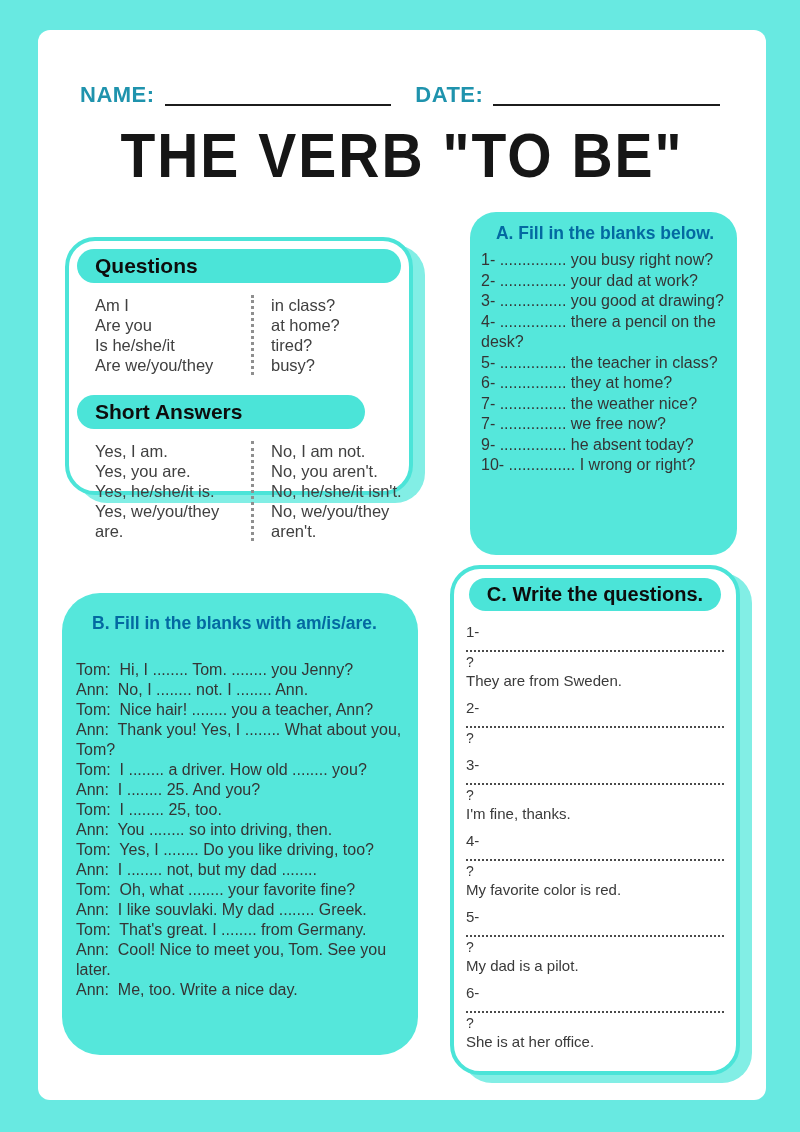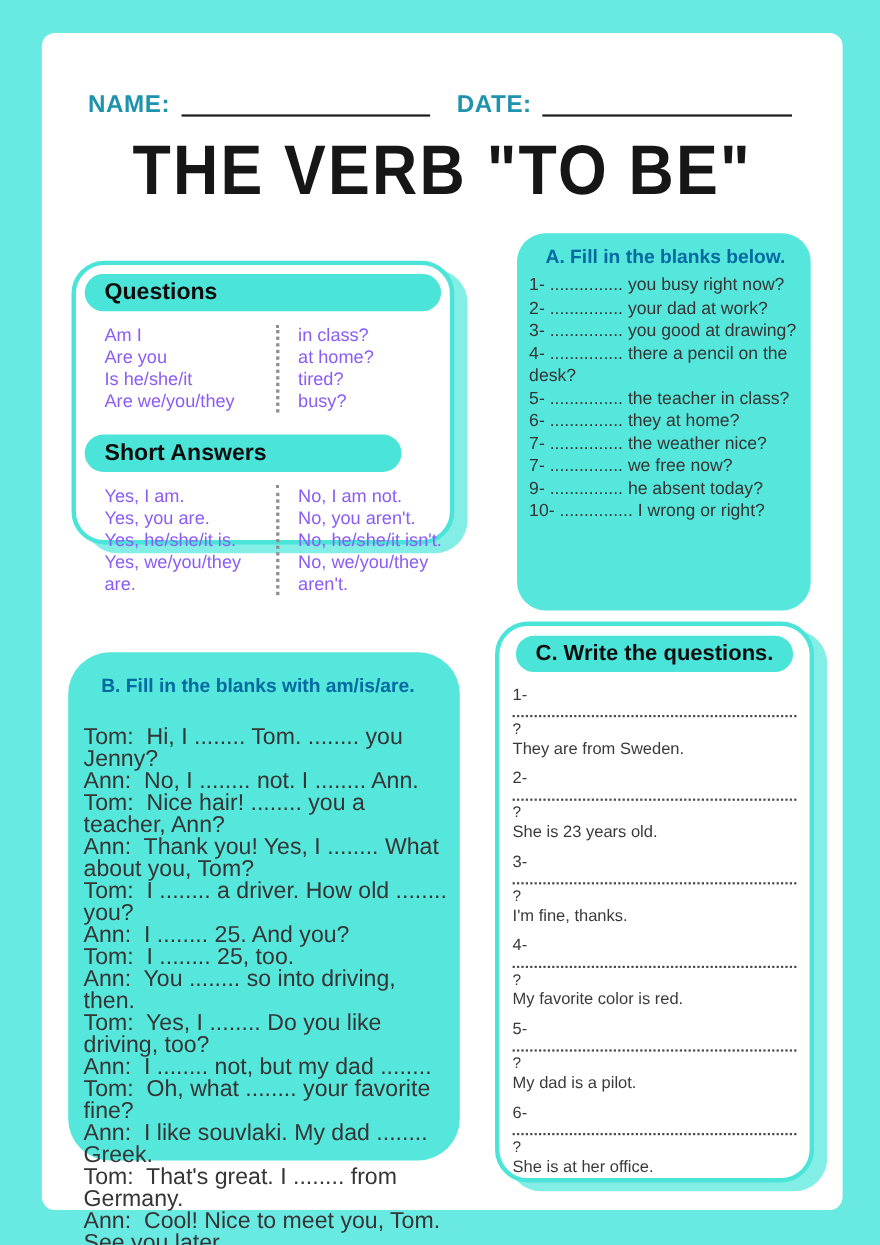--- a/index.html
+++ b/index.html
@@ -78,21 +78,21 @@
     width: 348px; height: 258px;
     border-radius: 30px;
   }
   .ref-box .pill.q { margin: 8px 8px 0 8px; }
   .ref-box .pill.s { margin: 4px 44px 0 8px; }
   .cols {
     display: flex;
     padding: 12px 0 8px 26px;
     font-size: 16.5px;
     line-height: 20px;
-    color: #8b5cf6;
+    color: #404040;
   }
   .col-left { width: 156px; }
   .col-div { border-left: 3px dotted #8f8f8f; }
   .col-right { padding-left: 17px; flex: 1; }
   .cols.q-rows { padding-bottom: 16px; }
   
   .box-a {
     left: 432px; top: 182px;
     width: 267px; height: 343px;
     border-radius: 26px;
@@ -116,21 +116,21 @@
     width: 356px; height: 462px;
     border-radius: 38px;
     padding: 20px 8px 0 14px;
   }
   .box-b .box-heading {
     text-align: left;
     padding-left: 16px;
   }
   .b-lines { margin-top: 26px; }
   .b-line {
-    font-size: 21px;
+    font-size: 16px;
     line-height: 20px;
     color: #353535;
     white-space: pre-wrap;
   }
   
   .box-c {
     left: 412px; top: 535px;
     width: 290px; height: 510px;
     border-radius: 30px;
     padding: 5px 12px 0 12px;
@@ -238,21 +238,20 @@
       <div class="c-item">
         <div class="c-num">1-</div>
         <div class="c-line"></div>
         <div class="c-q">?</div>
         <div class="c-ans">They are from Sweden.</div>
       </div>
       <div class="c-item">
         <div class="c-num">2-</div>
         <div class="c-line"></div>
         <div class="c-q">?</div>
-        <div class="c-ans">She is 23 years old.</div>
       </div>
       <div class="c-item">
         <div class="c-num">3-</div>
         <div class="c-line"></div>
         <div class="c-q">?</div>
         <div class="c-ans">I'm fine, thanks.</div>
       </div>
       <div class="c-item">
         <div class="c-num">4-</div>
         <div class="c-line"></div>

